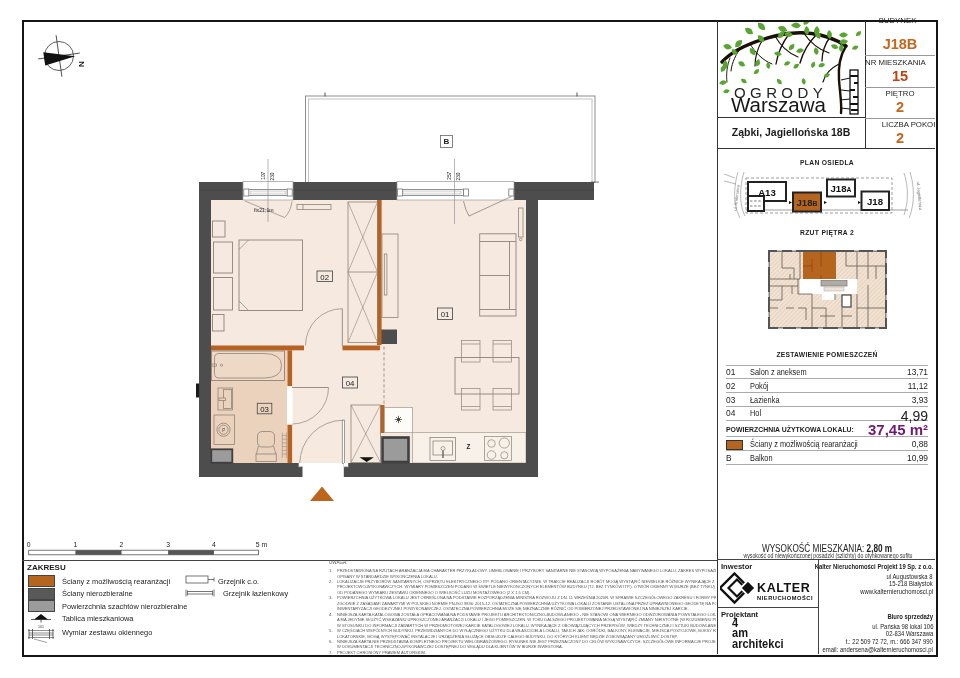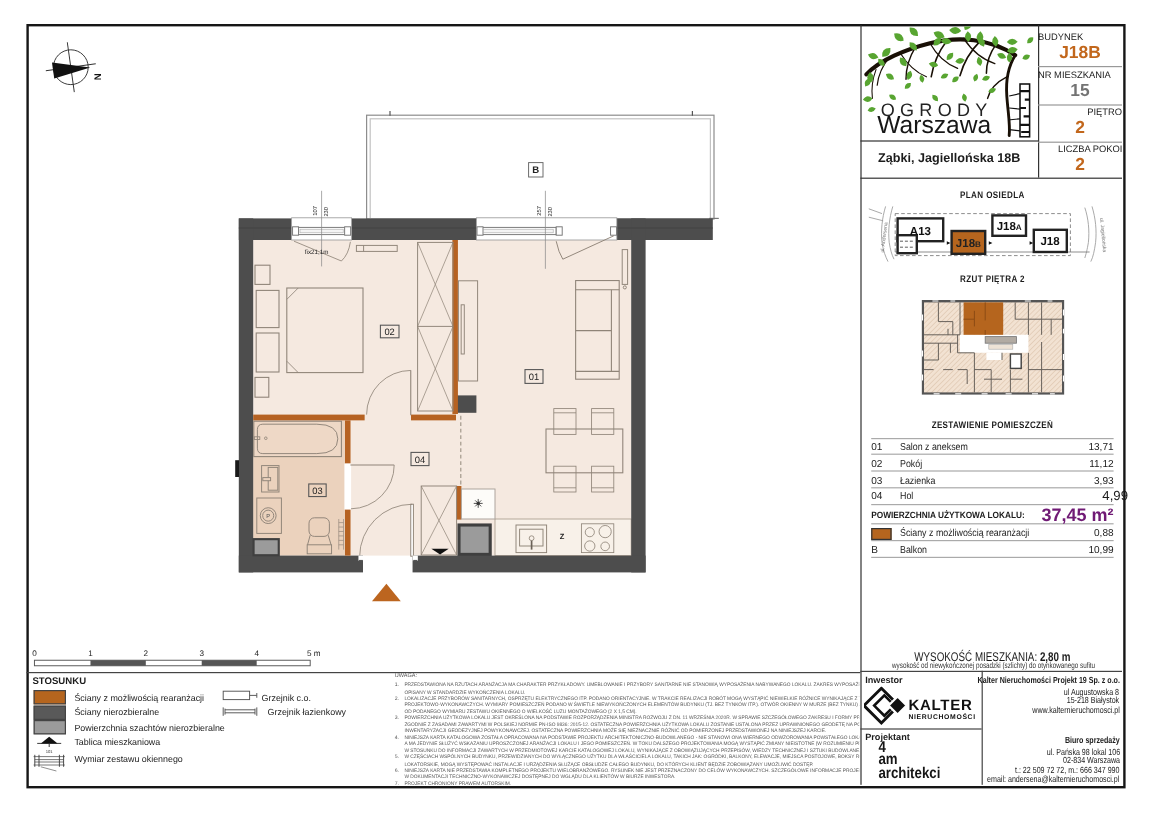--- a/index.html
+++ b/index.html
@@ -365,29 +365,29 @@
 <div class="t" style="left:734px;top:83.5px;font-size:15px;letter-spacing:4.4px;color:#222">OGRODY</div>
 
 <div class="t" style="left:731px;top:92.5px;font-size:20.5px;color:#161616">Warszawa</div>
 
 <div class="t" style="left:717px;top:126px;width:148px;text-align:center;font-size:10.5px;font-weight:bold">Ząbki, Jagiellońska 18B</div>
 
 <div class="abs" style="left:865px;top:55.2px;width:70px;height:1px;background:#999"></div>
 <div class="abs" style="left:865px;top:86.8px;width:70px;height:1px;background:#999"></div>
 <div class="abs" style="left:865px;top:117.8px;width:70px;height:1px;background:#999"></div>
 
-<div class="t" style="left:865px;top:26px;width:65px;font-size:7.8px">BUDYNEK</div>
+<div class="t" style="left:865px;top:16px;width:65px;text-align:center;font-size:7.8px">BUDYNEK</div>
 
 <div class="t" style="left:865px;top:36px;width:70px;text-align:center;font-size:14.5px;font-weight:bold;color:#c2671c">J18B</div>
 
 <div class="t" style="left:865px;top:57.8px;width:70px;text-align:left;font-size:7.8px">NR MIESZKANIA</div>
 
-<div class="t" style="left:865px;top:67.5px;width:70px;text-align:center;font-size:14.5px;font-weight:bold;color:#737373">15</div>
-
-<div class="t" style="left:865px;top:89.3px;width:70px;text-align:right;font-size:7.8px">PIĘTRO</div>
+<div class="t" style="left:865px;top:67.5px;width:70px;text-align:center;font-size:14.5px;font-weight:bold;color:#c2410c">15</div>
+
+<div class="t" style="left:865px;top:89.3px;width:70px;text-align:center;font-size:7.8px">PIĘTRO</div>
 
 <div class="t" style="left:865px;top:98.5px;width:70px;text-align:center;font-size:14.5px;font-weight:bold;color:#c2671c">2</div>
 
 <div class="t" style="left:865px;top:119.8px;width:87px;text-align:center;font-size:7.8px">LICZBA POKOI</div>
 
 <div class="t" style="left:865px;top:129.5px;width:70px;text-align:center;font-size:14.5px;font-weight:bold;color:#c2671c">2</div>
 
 <div class="t" style="left:717px;top:158px;width:220px;text-align:center;font-size:7.9px;font-weight:bold;letter-spacing:0.4px;transform:scaleX(0.85);transform-origin:center top">PLAN OSIEDLA</div>
 
 <svg class="abs" style="left:722px;top:168px" width="216" height="56" viewBox="0 0 216 56" fill="none">
@@ -482,21 +482,21 @@
 <div class="t" style="left:726px;top:380.8px;font-size:8.4px">02</div>
 <div class="t" style="left:750px;top:380.8px;font-size:8.4px;transform:scaleX(0.88);transform-origin:left top">Pokój</div>
 <div class="t" style="right:32px;top:380.8px;font-size:8.4px">11,12</div>
 
 <div class="t" style="left:726px;top:394.6px;font-size:8.4px">03</div>
 <div class="t" style="left:750px;top:394.6px;font-size:8.4px;transform:scaleX(0.88);transform-origin:left top">Łazienka</div>
 <div class="t" style="right:32px;top:394.6px;font-size:8.4px">3,93</div>
 
 <div class="t" style="left:726px;top:408.2px;font-size:8.4px">04</div>
 <div class="t" style="left:750px;top:408.2px;font-size:8.4px;transform:scaleX(0.88);transform-origin:left top">Hol</div>
-<div class="t" style="right:20px;top:408.2px;font-size:11px">4,99</div>
+<div class="t" style="right:32px;top:408.2px;font-size:14px">4,99</div>
 
 <div class="t" style="left:726px;top:424.5px;font-size:7.5px;font-weight:bold;transform:scaleX(0.92);transform-origin:left top">POWIERZCHNIA UŻYTKOWA LOKALU:</div>
 <div class="t" style="right:32px;top:420.5px;font-size:15px;font-weight:bold;color:#701a75">37,45 m²</div>
 
 <div class="abs" style="left:726px;top:440.3px;width:15px;height:7.6px;background:#b5651e;border:1px solid #333"></div>
 <div class="t" style="left:750px;top:439.2px;font-size:8.4px;transform:scaleX(0.88);transform-origin:left top">Ściany z możliwością rearanżacji</div>
 <div class="t" style="right:32px;top:439.2px;font-size:8.4px">0,88</div>
 
 <div class="t" style="left:726px;top:453.2px;font-size:8.4px">B</div>
 <div class="t" style="left:750px;top:453.2px;font-size:8.4px;transform:scaleX(0.88);transform-origin:left top">Balkon</div>
@@ -548,21 +548,21 @@
       <text x="191.9" y="11">4</text>
       <text x="239.5" y="11">5 m</text>
 </g>
 <rect x="6.7" y="14.2" width="229.8" height="4.6" fill="#fff" stroke="#555" stroke-width="0.8"></rect>
 <rect x="53.4" y="14.2" width="46.1" height="4.6" fill="#555"></rect>
 <rect x="146.1" y="14.2" width="45.8" height="4.6" fill="#555"></rect>
 </svg>
 
 <div class="abs" style="left:22px;top:560.3px;width:695px;height:1px;background:#444"></div>
 
-<div class="t" style="left:27px;top:562.5px;font-size:8px;font-weight:bold">STOSUNKU</div>
+<div class="t" style="left:27px;top:562.5px;font-size:8px;font-weight:bold">ZAKRESU</div>
 
 <div class="abs" style="left:28px;top:575px;width:25px;height:10px;background:#b5651e;border:1px solid #444"></div>
 <div class="t" style="left:62px;top:576.5px;font-size:7.4px">Ściany z możliwością rearanżacji</div>
 
 <div class="abs" style="left:28px;top:587.8px;width:25px;height:10px;background:#595959;border:1px solid #444"></div>
 <div class="t" style="left:62px;top:589px;font-size:7.4px">Ściany nierozbieralne</div>
 
 <div class="abs" style="left:28px;top:600.2px;width:25px;height:10px;background:#9b9b9b;border:1px solid #444"></div>
 <div class="t" style="left:62px;top:601.5px;font-size:7.4px">Powierzchnia szachtów nierozbieralne</div>
 

